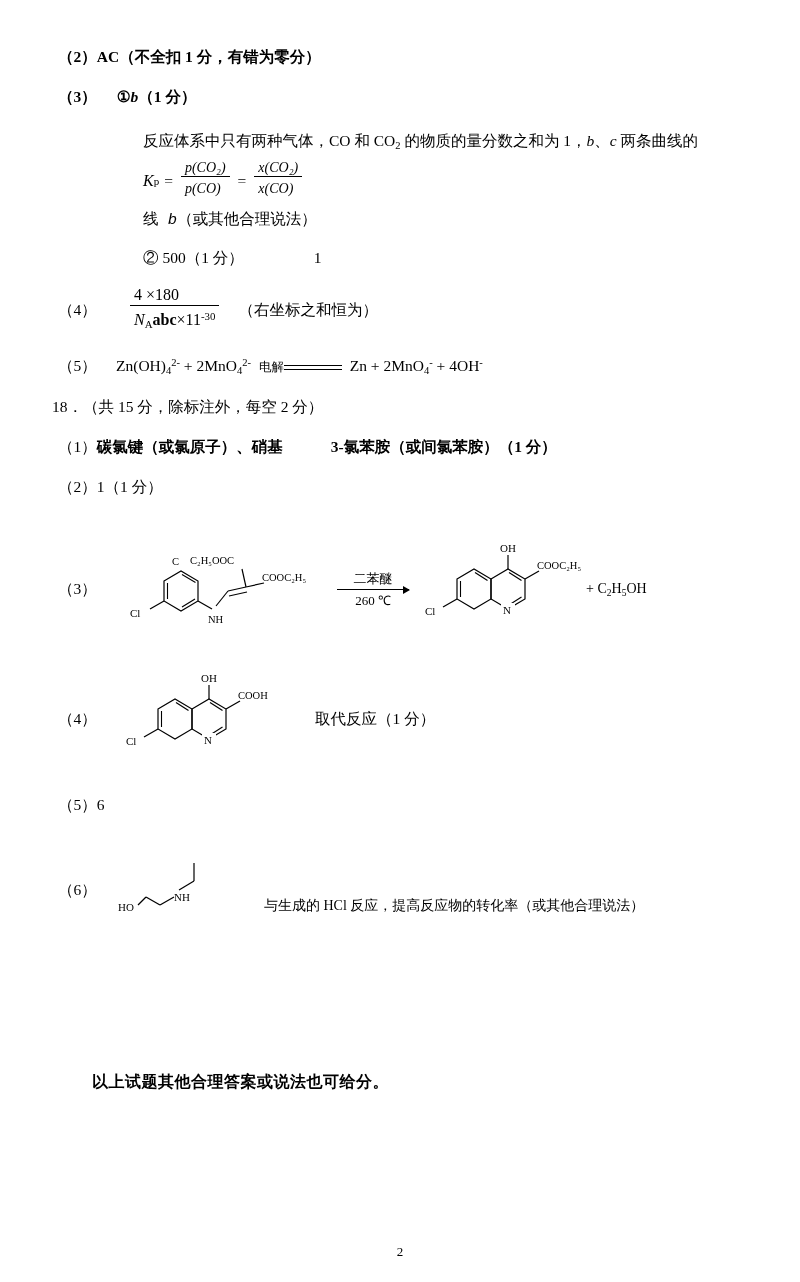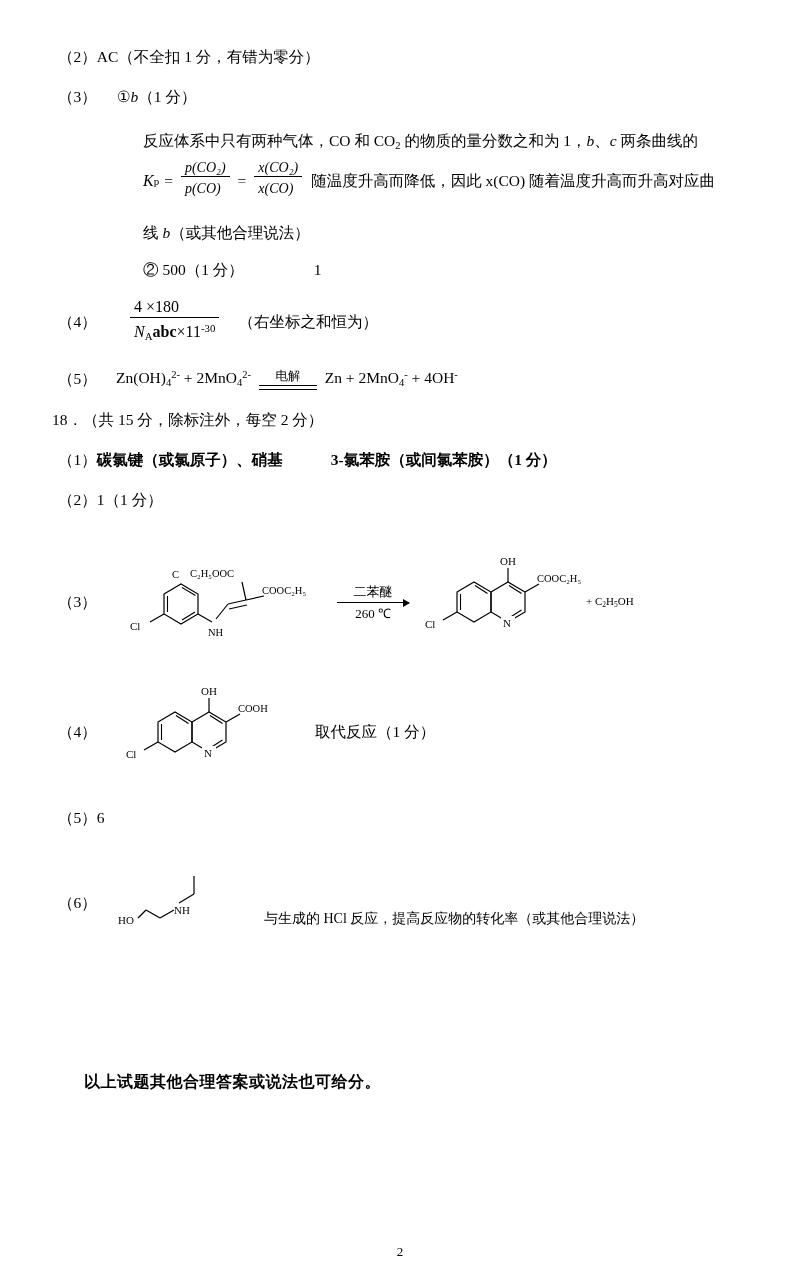--- a/index.html
+++ b/index.html
@@ -21,21 +21,21 @@
     height: 1282px;
     box-sizing: border-box;
     padding: 45px 58px 40px 58px;
   }
   .line {
     font-size: 15.5px;
     line-height: 1.55;
     margin: 0 0 16px 0;
     white-space: nowrap;
   }
-  .indent1 { margin-left: 0px; }
+  .indent1 { margin-left: 0px; font-weight: bold; }
   .italic { font-style: italic; }
   .bold { font-weight: bold; }
   sub { font-size: 0.68em; vertical-align: -0.28em; }
   sup { font-size: 0.68em; vertical-align: 0.45em; }
 
   
   .para {
     margin-left: 85px;
     font-size: 15.5px;
     line-height: 2.0;
@@ -94,21 +94,21 @@
     right: -1px;
     top: -4px;
     border-left: 7px solid #000;
     border-top: 4px solid transparent;
     border-bottom: 4px solid transparent;
   }
   .reaction-arrow .below { margin-top: 1px; }
 
   .elec-arrow {
     display: inline-flex;
-    flex-direction: column;
+    flex-direction: row;
     align-items: center;
     margin: 0 4px;
     font-size: 12.5px;
     vertical-align: middle;
   }
   .elec-arrow .bars {
     width: 58px;
     height: 5px;
     border-top: 1.1px solid #000;
     border-bottom: 1.1px solid #000;
@@ -119,21 +119,21 @@
     position: absolute;
     bottom: 22px;
     left: 0;
     width: 800px;
     text-align: center;
     font-size: 13px;
   }
 
   .final-note {
     position: absolute;
-    left: 84px;
+    left: 92px;
     top: 1072px;
     font-size: 16px;
     font-weight: bold;
     letter-spacing: 0.5px;
   }
 
   svg { display: block; }
   .struct-wrap { display: inline-block; vertical-align: middle; }
 </style>
 </head>
@@ -160,23 +160,22 @@
       <span style="margin:0 5px;">=</span>
       <span class="frac small">
         <span class="num italic">p(CO₂)</span>
         <span class="den italic">p(CO)</span>
       </span>
       <span style="margin:0 5px;">=</span>
       <span class="frac small">
         <span class="num italic">x(CO₂)</span>
         <span class="den italic">x(CO)</span>
       </span>
-      <span style="margin-left:6px;">随温度升高而降低，因此 x(CO) 随着温度升高而升高对应曲</span>
-    </div>
-    <div style="margin-top:16px;">线 <span class="italic">b</span>（或其他合理说法）</div>
+    </div>
+    <div style="margin-top:4px;font-family:Liberation Mono, monospace;">线 <span class="italic">b</span>（或其他合理说法）</div>
   </div>
 
   <div class="line" style="margin-left:85px; margin-top:10px;">
     <span>② 500（1 分）</span><span style="display:inline-block;width:70px;"></span><span>1</span>
   </div>
 
   <div class="row" style="margin-top:14px; margin-bottom:20px;">
     <div class="label">（4）</div>
     <div class="frac" style="font-size:16px; margin-left:14px;">
       <span class="num">4 ×180</span>
@@ -272,21 +271,21 @@
         <text x="88" y="75" font-size="11" font-family="Liberation Serif, serif">N</text>
 
         <line x1="93" y1="30" x2="93" y2="16" stroke="#000" stroke-width="1.2"></line>
         <text x="85" y="13" font-size="11" font-family="Liberation Serif, serif">OH</text>
 
         <line x1="110" y1="40" x2="124" y2="32" stroke="#000" stroke-width="1.2"></line>
         <text x="122" y="30" font-size="10.5" font-family="Liberation Serif, serif">COOC₂H₅</text>
       </svg>
     </div>
 
-    <div style="font-size:11px; margin-left:-4px;">+ C<sub>2</sub>H<sub>5</sub>OH</div>
+    <div style="font-size:14px; margin-left:-4px;">+ C<sub>2</sub>H<sub>5</sub>OH</div>
   </div>
 
   <div class="row" style="margin-top:30px; margin-bottom:10px;">
     <div class="label">（4）</div>
     <div class="struct-wrap">
       <svg width="175" height="100" viewBox="0 0 175 100">
         <polygon points="42,40 59,30 76,40 76,60 59,70 42,60" fill="none" stroke="#000" stroke-width="1.2"></polygon>
         <line x1="45.5" y1="42" x2="45.5" y2="58" stroke="#000" stroke-width="1.1"></line>
         <line x1="60" y1="33.5" x2="72.5" y2="41.5" stroke="#000" stroke-width="1.1"></line>
         <polygon points="76,40 93,30 110,40 110,60 93,70 76,60" fill="none" stroke="#000" stroke-width="1.2"></polygon>

